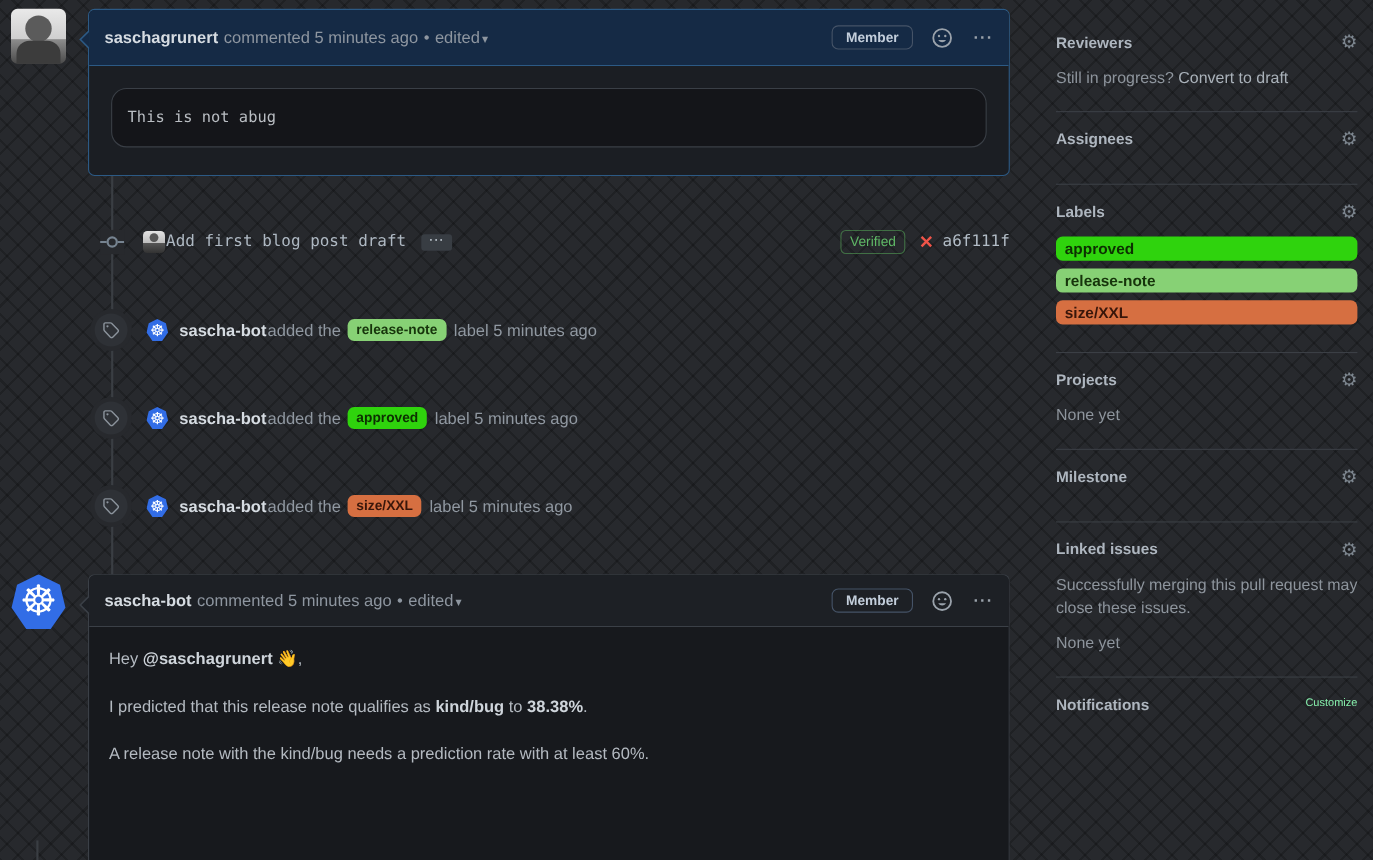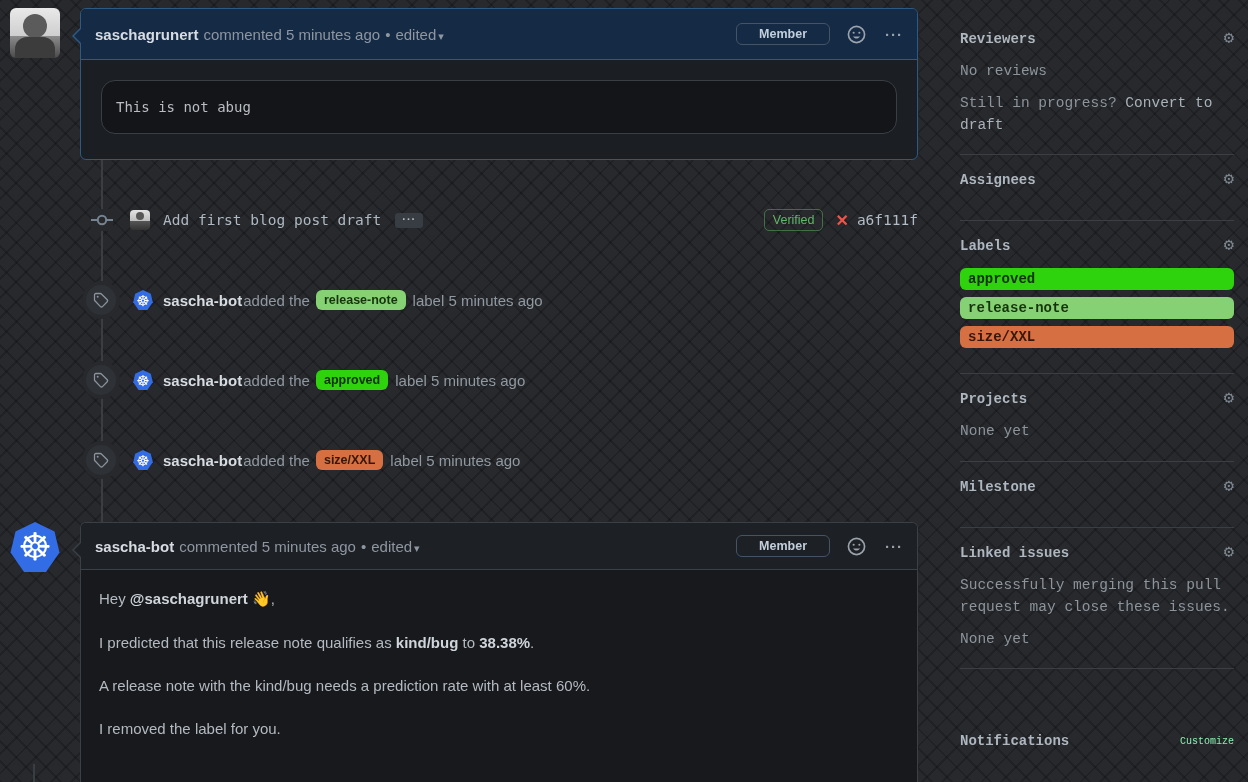--- a/index.html
+++ b/index.html
@@ -35,21 +35,21 @@
   
   .comment { position:absolute; left:80px; width:838px; border-radius:6px; }
   .comment-1 { top:8px; height:152px; border:1px solid #2c5a85; background:#1b1e23; }
   .comment-2 { top:522px; height:268px; border:1px solid #3b4047; border-bottom:none; border-radius:6px 6px 0 0; background:#17191d; }
   .c-header { display:flex; align-items:center; gap:5px; padding:0 14px; font-size:15px; color:#8e96a0; }
   .comment-1 .c-header { height:51px; background:#152a45; border-bottom:1px solid #2c5a85; border-radius:5px 5px 0 0; }
   .comment-2 .c-header { height:47px; background:#1d2025; border-bottom:1px solid #3b4047; border-radius:5px 5px 0 0; }
   .c-author { font-weight:bold; color:#d6dce2; }
   .caret-down { font-size:11px; margin-left:2px; }
   .spacer { flex:1; }
-  .member-badge { border:1px solid #455367; border-radius:6px; padding:3px 22px; font-size:12.5px; font-weight:bold; color:#c3cedb; margin-right:12px; }
+  .member-badge { border:1px solid #455367; border-radius:6px; padding:3px 12px; font-size:12.5px; font-weight:bold; color:#c3cedb; margin-right:12px; }
   .smiley { margin-right:14px; display:flex; }
   .kebab { font-weight:bold; font-size:15px; letter-spacing:1px; color:#9aa2ab; }
   .arrow { position:absolute; left:-9px; top:18px; width:0; height:0;
     border-top:9px solid transparent; border-bottom:9px solid transparent; }
   .arrow-inner { position:absolute; left:-7px; top:20px; width:0; height:0;
     border-top:7px solid transparent; border-bottom:7px solid transparent; }
   .comment-1 .arrow { border-right:9px solid #2c5a85; }
   .comment-1 .arrow-inner { border-right:7px solid #152a45; }
   .comment-2 .arrow { border-right:9px solid #3b4047; }
   .comment-2 .arrow-inner { border-right:7px solid #1d2025; }
@@ -59,48 +59,48 @@
     font-family:"DejaVu Sans Mono", monospace; font-size:14px; color:#b9bdc2; }
 
   .c2-body { padding:20px 18px; font-size:15px; color:#b4bac1; }
   .c2-body p { margin-bottom:26px; }
   .c2-body b { color:#cfd5db; }
 
   
   .commit-row { position:absolute; left:80px; top:204px; width:838px; height:32px; display:flex; align-items:center; }
   .commit-icon-wrap { position:absolute; left:11px; top:5px; width:22px; height:22px; background:#27292d; display:flex; align-items:center; justify-content:center; }
   .commit-row .mini-avatar { margin-left:50px; }
-  .commit-msg { font-family:"DejaVu Sans Mono", monospace; font-size:14.5px; color:#aeb8c2; margin-left:13px; }
+  .commit-msg { font-family:"DejaVu Sans Mono", monospace; font-size:14.5px; color:#aeb8c2; margin-left:1px; }
   .expander { background:#383d43; color:#b3bcc4; border-radius:3px; font-size:11px; font-weight:bold; letter-spacing:1px;
     padding:1px 7px 3px; margin-left:14px; line-height:1; }
   .verified-badge { border:1px solid rgba(87,171,90,.55); border-radius:5px; color:#5fb866; font-size:12.5px; padding:3px 8px; }
   .fail-x { color:#ef5449; font-weight:bold; font-size:16px; margin:0 8px 0 12px; }
   .commit-hash { font-family:"DejaVu Sans Mono", monospace; font-size:14.5px; color:#b2bcc6; }
 
   
   .event-row { position:absolute; left:80px; width:838px; height:32px; display:flex; align-items:center; font-size:15px; color:#9098a1; }
   .tag-circle { position:absolute; left:6px; top:1px; width:30px; height:30px; border-radius:50%; background:#2e3136;
     display:flex; align-items:center; justify-content:center; box-shadow:0 0 0 4px #27292d; }
   .event-row .k8s-mini { margin-left:53px; }
   .event-actor { font-weight:bold; color:#d6dce2; margin-left:10px; }
   .event-text { margin-left:1px; }
   .label-pill { font-size:12.5px; font-weight:bold; border-radius:6px; padding:3px 8px; margin:0 6px; }
 
   
   .sidebar { position:absolute; left:960px; top:14px; width:274px; }
-  .sb-section { padding:16px 0 18px; border-bottom:1px solid #3b3f45;font-family:Liberation Mono, monospace; }
+  .sb-section { padding:16px 0 18px; border-bottom:1px solid #3b3f45; }
   .sb-section:last-child { border-bottom:none; }
   .sb-head { display:flex; align-items:center; justify-content:space-between; margin-bottom:14px; }
   .sb-title { font-size:14px; font-weight:bold; color:#aeb6bf; }
   .gear { color:#7d868f; font-size:17px; line-height:1; cursor:pointer; }
   .sb-muted { font-size:14.5px; color:#8d949c; line-height:1.5; }
   .sb-line { margin-top:10px; }
   .sb-link { color:#aab2ba; }
   .sb-label-bar { display:block; font-size:14px; font-weight:bold; border-radius:6px; padding:3px 8px; margin:7px 0; }
-  .notif-head { margin-bottom:0;margin-top:48px; }
+  .notif-head { margin-bottom:0; }
   .customize { font-size:10px; color:#86efac; }
 </style>
 </head>
 <body>
 
 <div class="page">
 
   <div class="timeline-line"></div>
   <div class="timeline-stub"></div>
 
@@ -222,32 +222,30 @@
             <circle cx="10.4" cy="6.5" r="0.9" fill="#9aa2ab"></circle>
             <path d="M5 9.6c.8 1.1 1.9 1.7 3 1.7s2.2-.6 3-1.7z" fill="#9aa2ab"></path>
           </svg>
       </span>
       <span class="kebab">···</span>
     </div>
     <div class="c2-body">
       <p><span>Hey </span><b>@saschagrunert</b><span> 👋,</span></p>
       <p><span>I predicted that this release note qualifies as </span><b>kind/bug</b><span> to </span><b>38.38%</b><span>.</span></p>
       <p>A release note with the kind/bug needs a prediction rate with at least 60%.</p>
-      <p>I removed the label for you.</p>
     </div>
   </div>
 
   <div class="sidebar">
 
     <div class="sb-section">
       <div class="sb-head">
         <span class="sb-title">Reviewers</span>
         <span class="gear">⚙</span>
       </div>
-      <div class="sb-muted">No reviews</div>
       <div class="sb-muted sb-line"><span>Still in progress? </span><span class="sb-link">Convert to draft</span></div>
     </div>
 
     <div class="sb-section">
       <div class="sb-head">
         <span class="sb-title">Assignees</span>
         <span class="gear">⚙</span>
       </div>
     </div>
 

